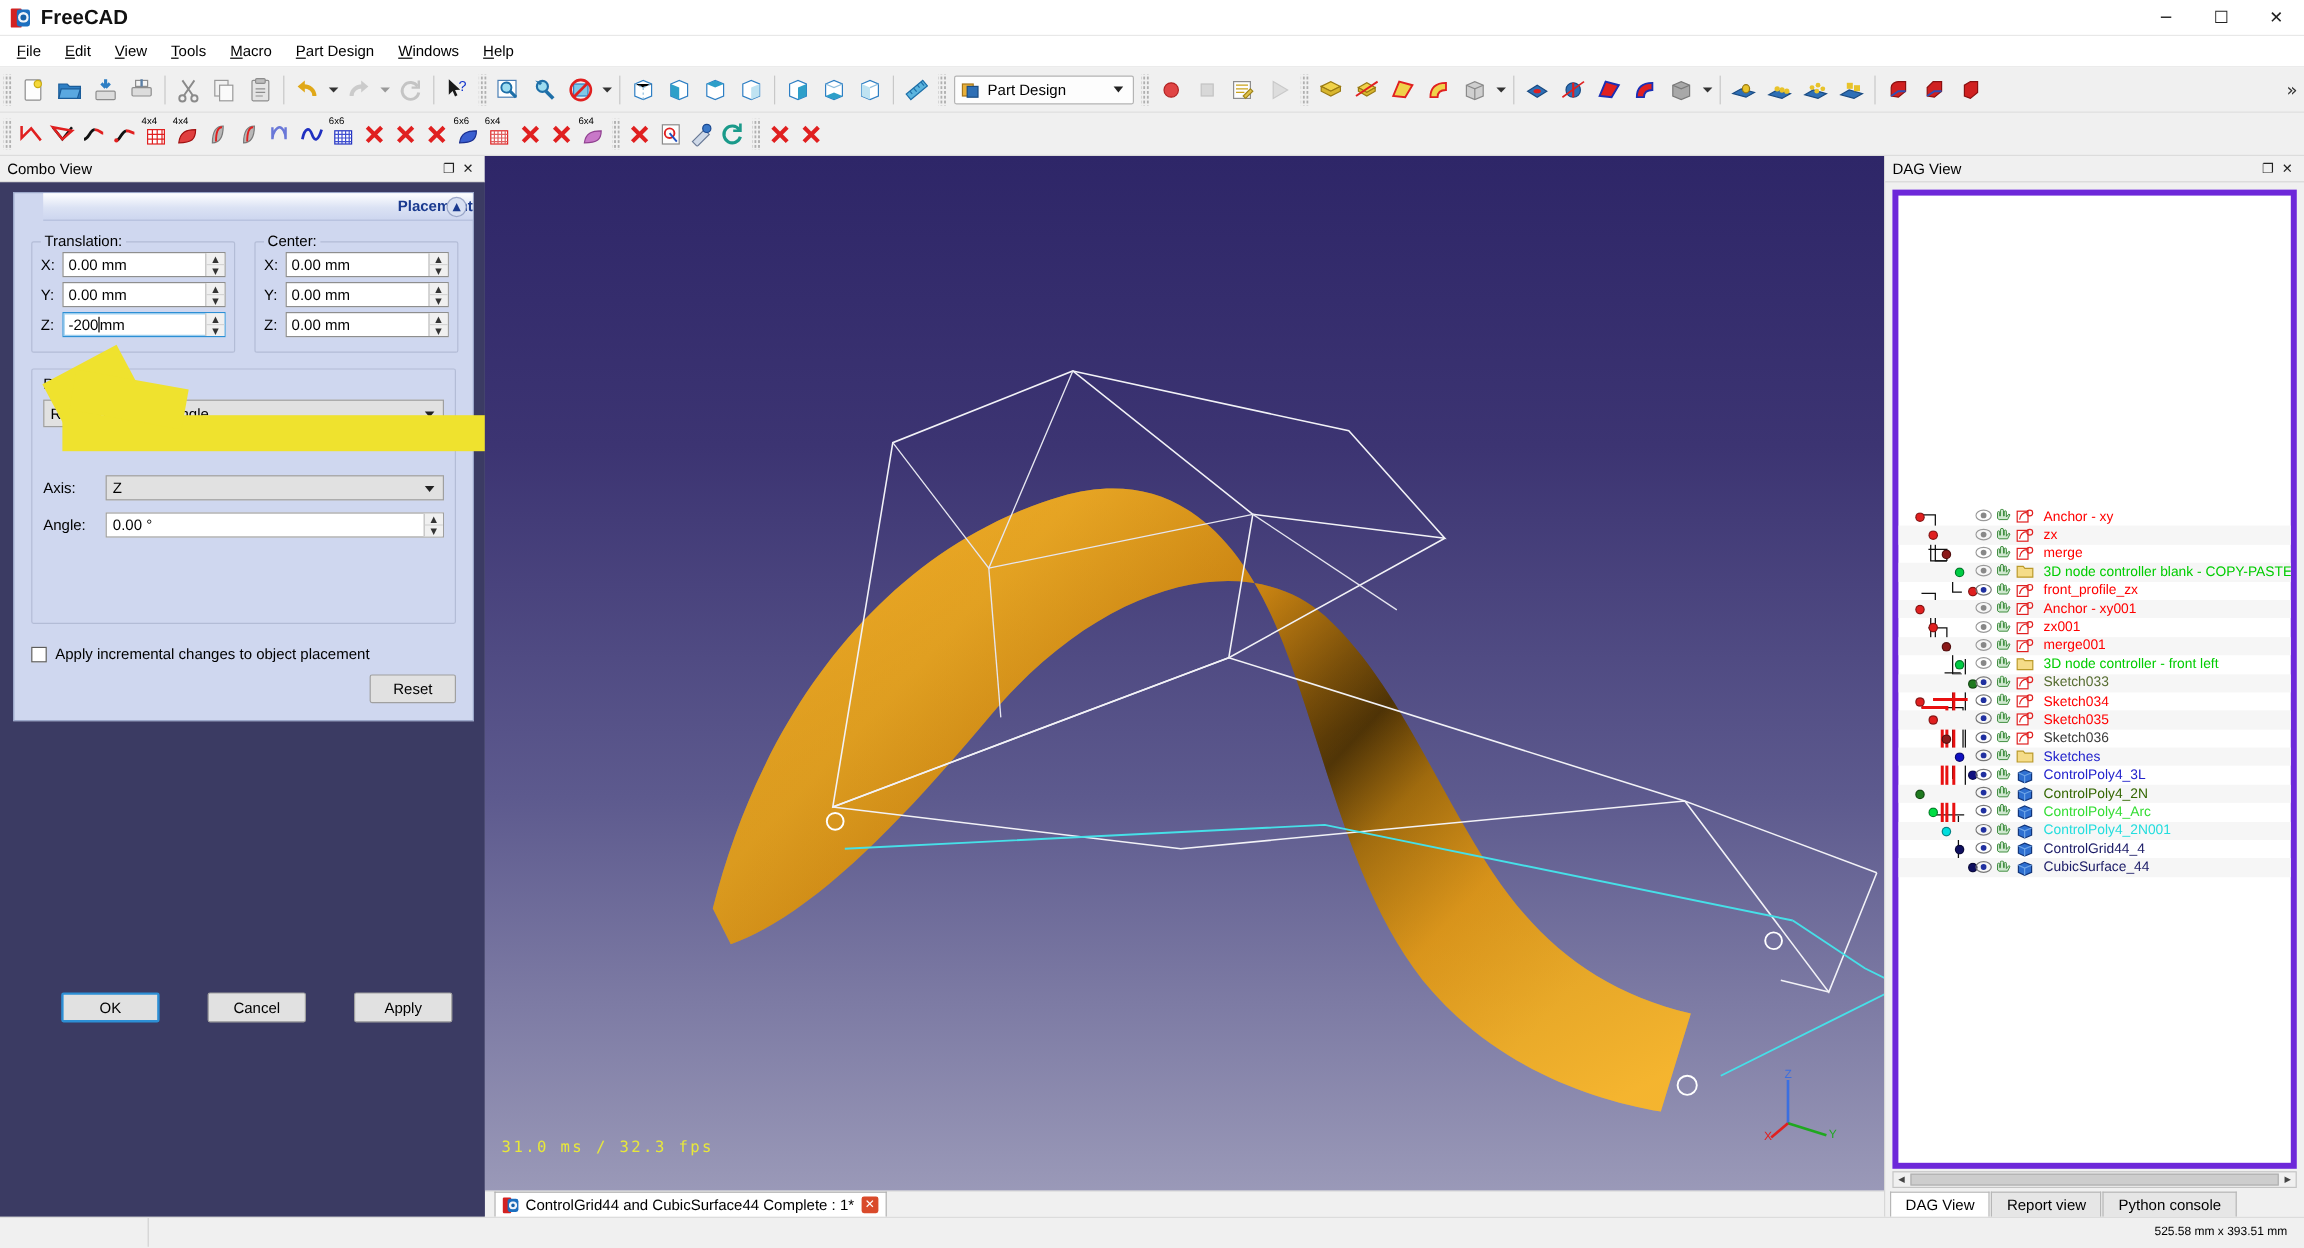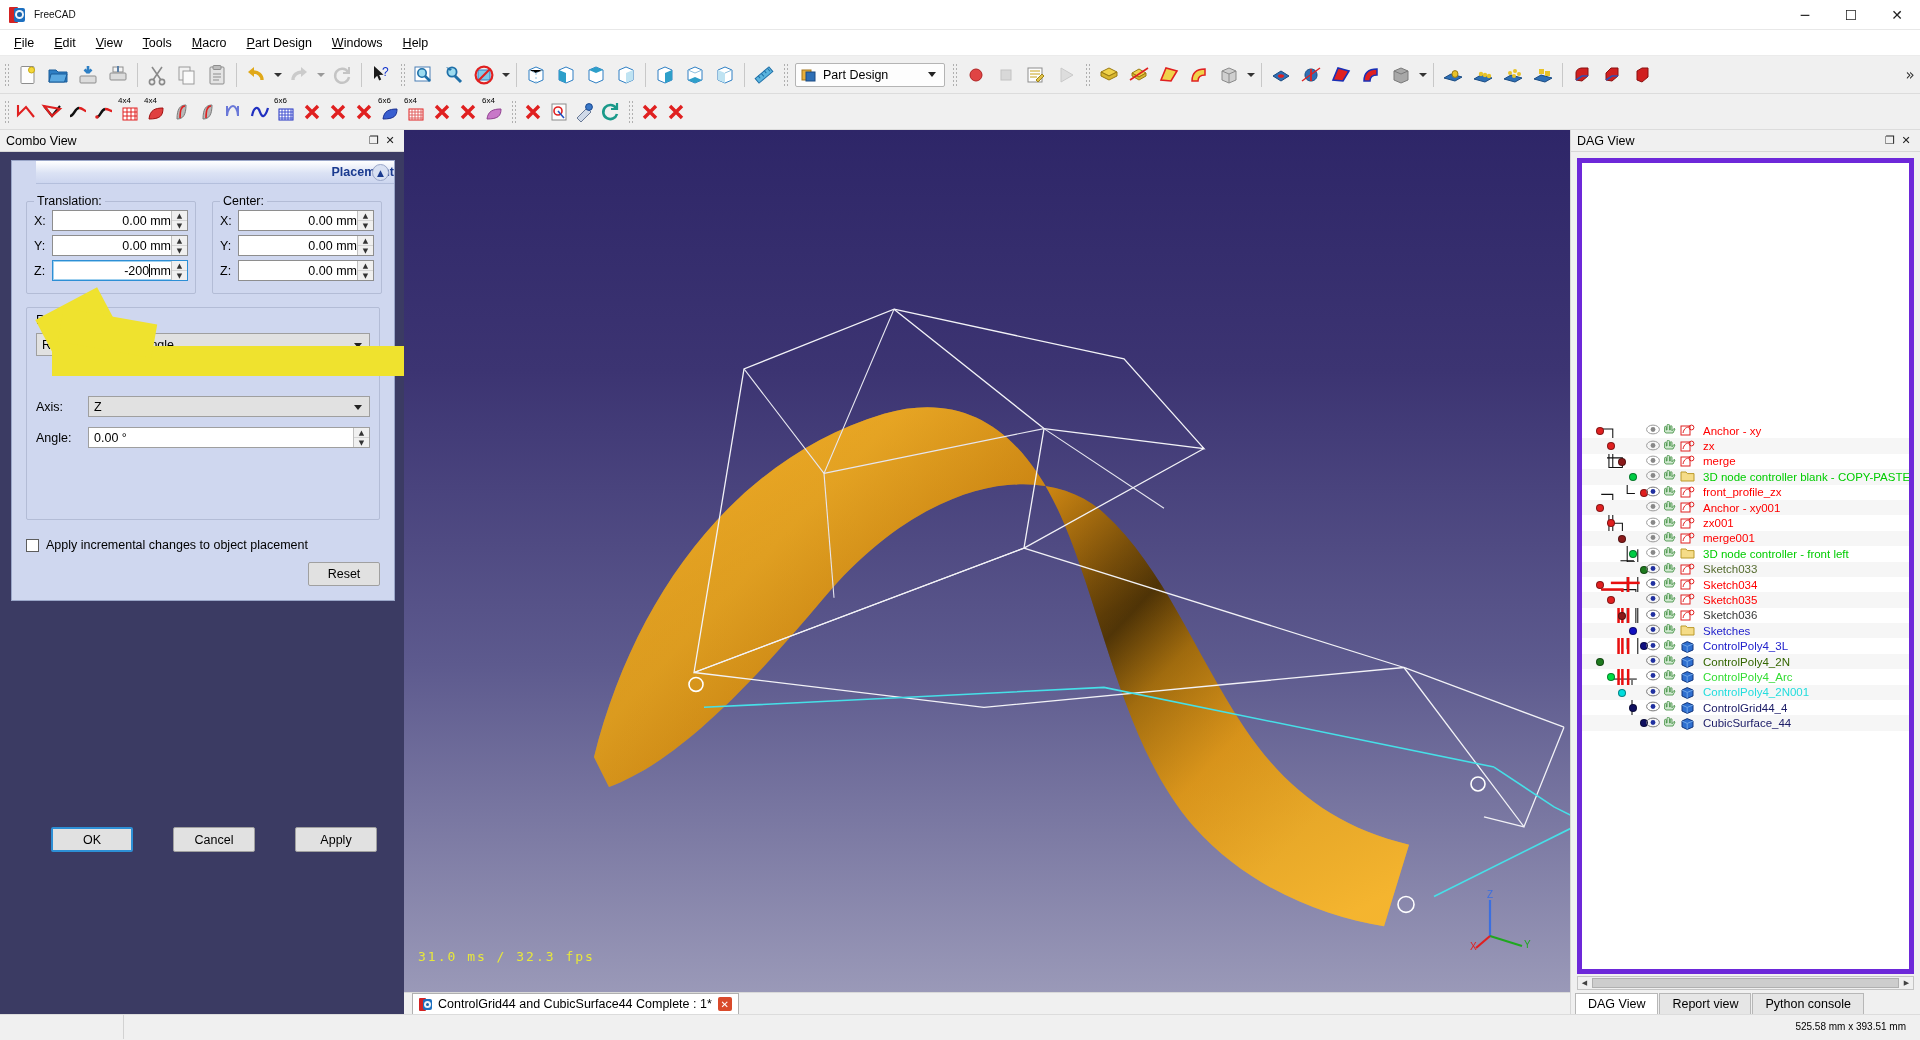--- a/index.html
+++ b/index.html
@@ -25,21 +25,21 @@
     width: 16px; height: 16px; margin-left: 9px; margin-right: 9px;
     position: relative; flex: none;
   }
   .fc-logo {
     width: 16px; height: 16px; position: relative; display: inline-block;
   }
   .fc-logo .r { position:absolute; left:0; top:0; width:9px; height:16px; background:#d32222; border-radius:1px;}
   .fc-logo .b { position:absolute; right:0; top:1px; width:11px; height:14px; background:#1c6fc0; border-radius:2px;}
   .fc-logo .g { position:absolute; right:1px; top:3px; width:9px; height:9px; background:#1761a8;
                 border-radius:50%; box-shadow: inset 0 0 0 2px #eef4fb;}
-  #titlebar .title { font-size: 10px; color:#111; }
+  #titlebar .title { font-size: 17px; color:#111;font-weight:bold; }
   #winbtns { position:absolute; right:0; top:0; height:30px; display:flex; }
   #winbtns div {
     width: 46px; height: 30px; display:flex; align-items:center; justify-content:center;
     font-size: 14px; color:#222; font-family:"DejaVu Sans", sans-serif;
   }
 
   
   #menubar {
     height: 26px; background:#ffffff; display:flex; align-items:center;
     padding-left: 4px; border-bottom: 1px solid #ebebeb;
@@ -150,21 +150,21 @@
   }
   .fld { display:flex; align-items:center; margin: 3px 0 4px; }
   .fld .lab { width: 18px; font-size:12.5px; }
   .spin {
     display:flex; width: 136px; height: 21px; border:1px solid #8e8e8e;
     background:#fff; align-items:stretch;
   }
   .spin.focus { border:1px solid #2d8fd5; box-shadow: 0 0 0 1px #9fd0ef inset; }
   .spin .val {
     flex:1; padding: 2px 0 0 4px; font-size:12.5px; line-height:17px; position:relative;
-    white-space:nowrap; overflow:hidden;text-align:right;
+    white-space:nowrap; overflow:hidden;
   }
   .spin .caretbar {
     display:inline-block; width:1px; height:13px; background:#000;
     vertical-align:-2px; margin: 0 0px;
   }
   .spin .btns {
     width: 16px; border-left:1px solid #c0c0c0; background:#f0f0f0;
     display:flex; flex-direction:column;
   }
   .spin .btns span {

